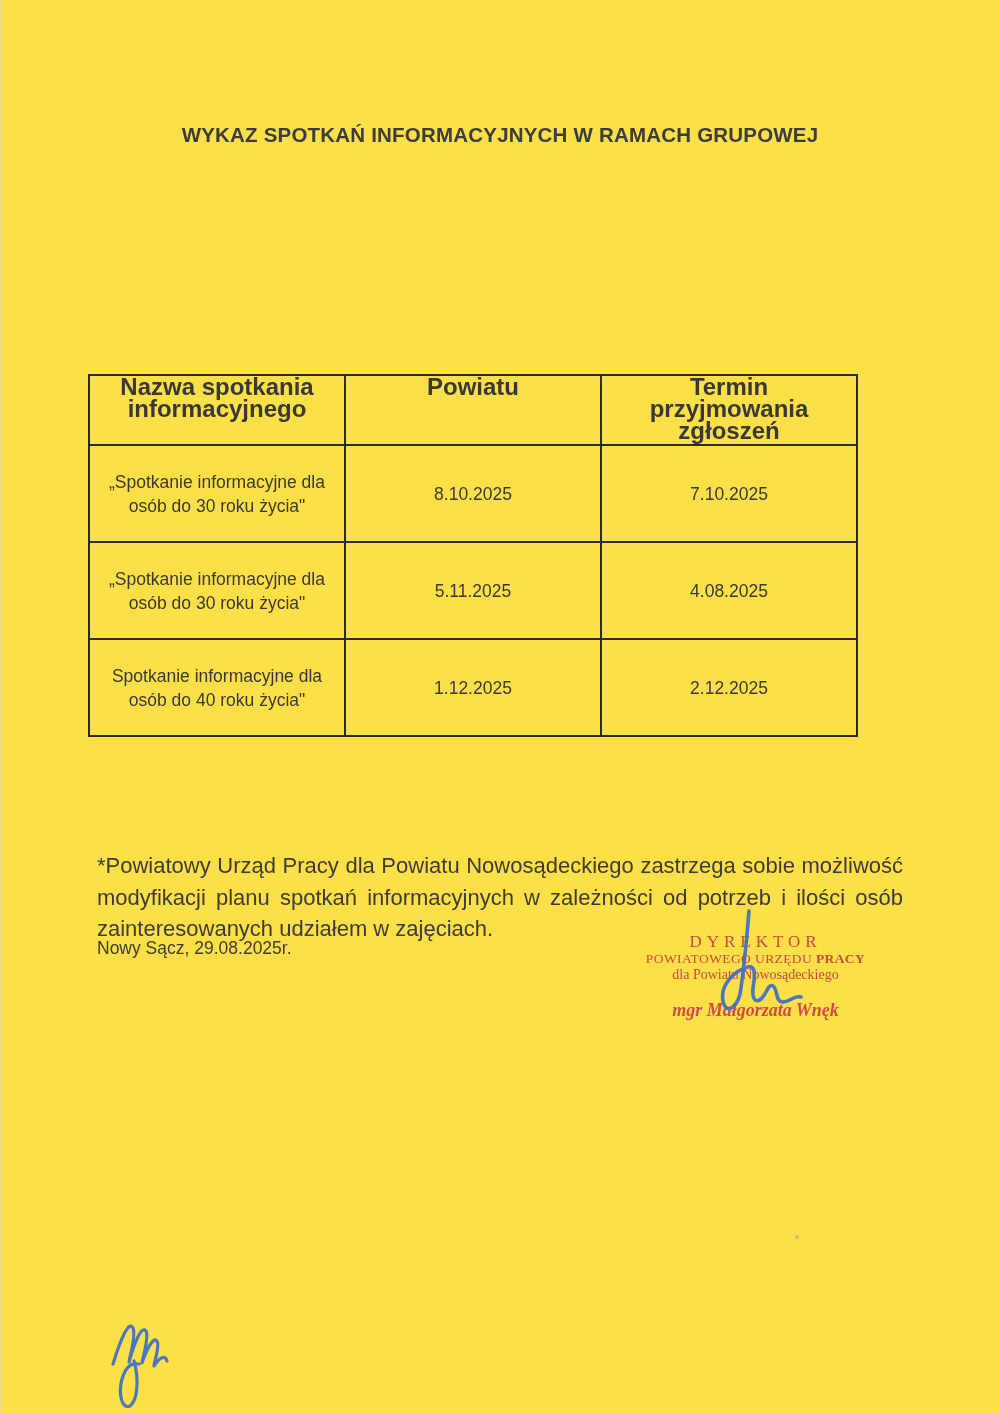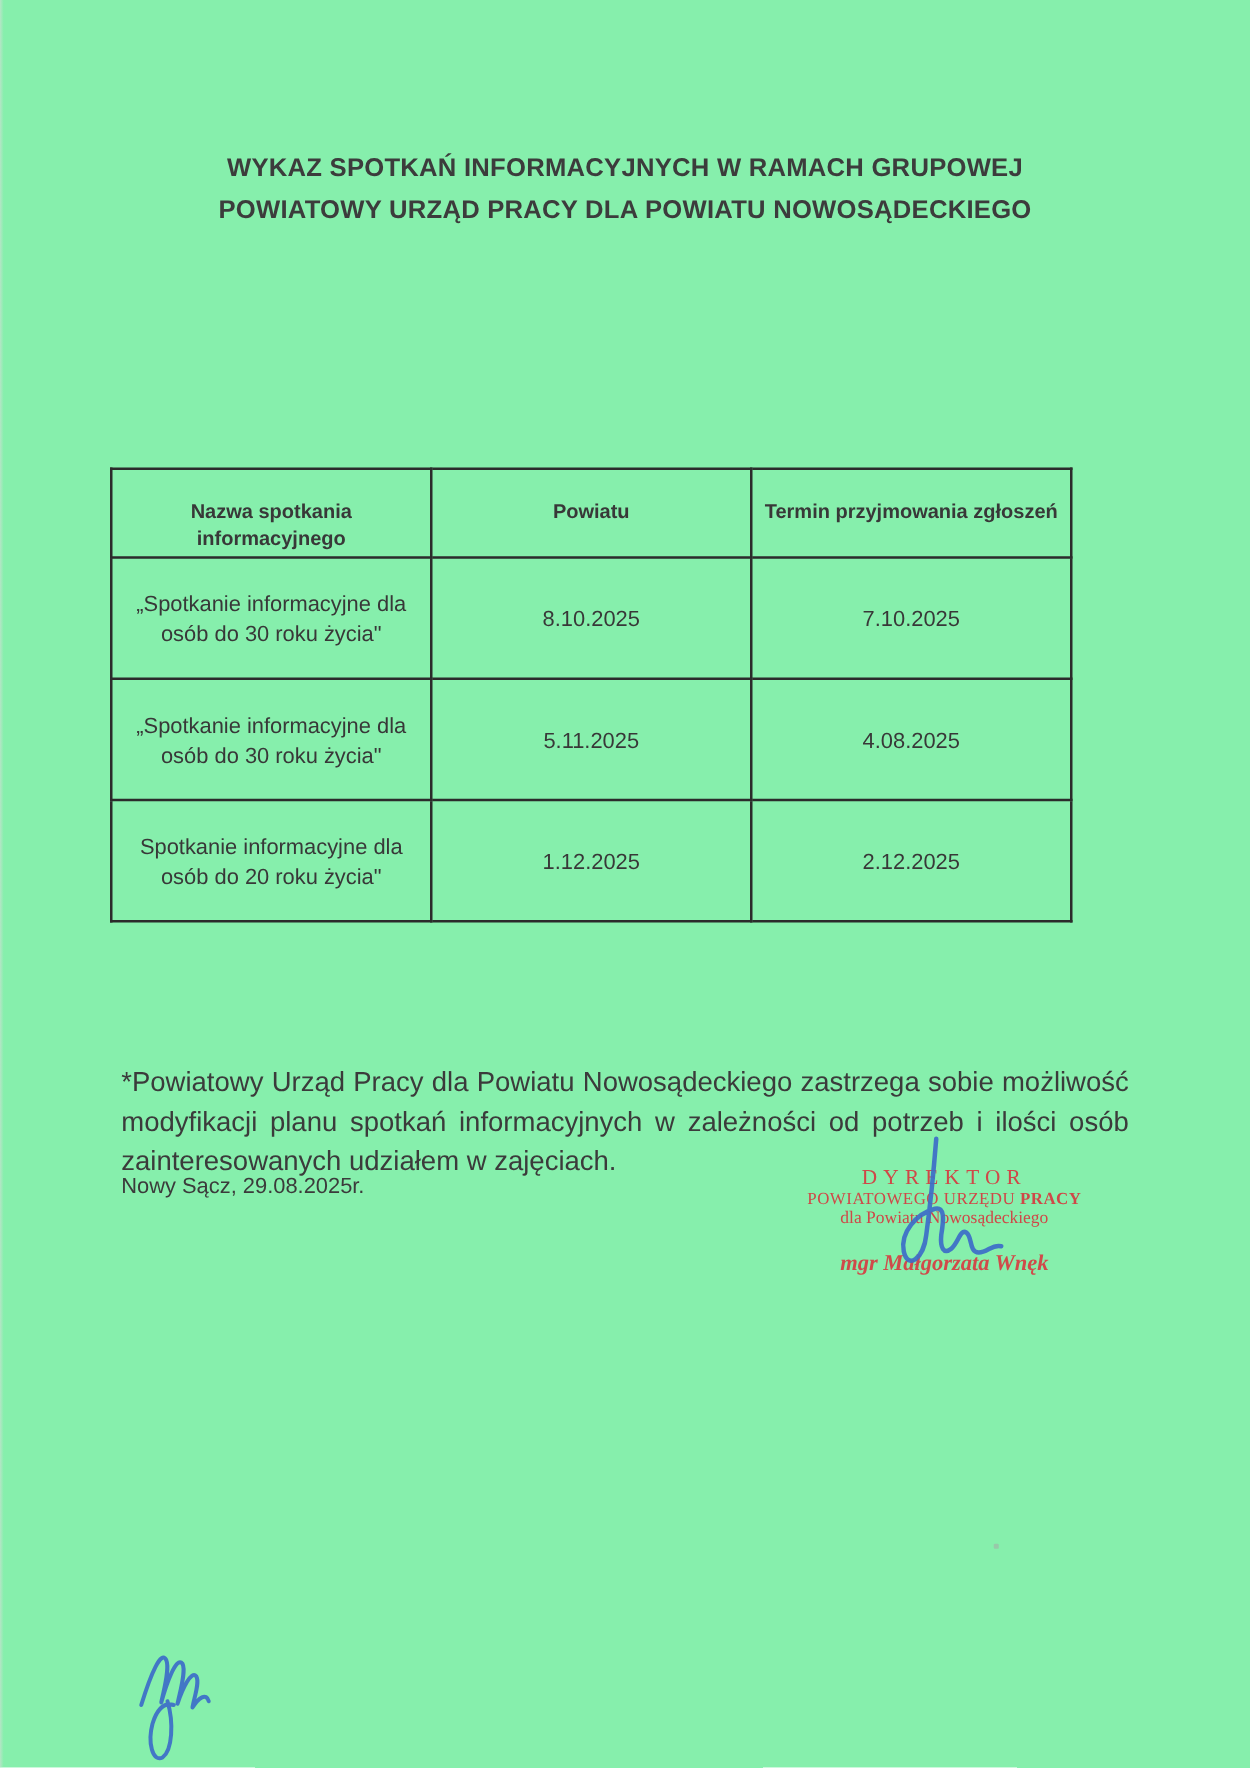--- a/index.html
+++ b/index.html
@@ -1,20 +1,20 @@
 <!DOCTYPE html>
 <html><head>
 <meta charset="utf-8">
 <style>
   html, body { margin: 0; padding: 0; background: #ffffff; }
   .page {
     position: relative;
     width: 1000px;
     height: 1414px;
-    background: #86efac;
+    background: #fde047;
     font-family: "Liberation Sans", sans-serif;
     color: #3a3a3a;
     overflow: hidden;
   }
   .scan-edge {
     position: absolute;
     left: 0; top: 0;
     width: 3px; height: 100%;
     background: linear-gradient(to right, #dcdcdc, rgba(255,255,255,0));
     opacity: .55;
@@ -41,24 +41,24 @@
     width: 768px;
     border-collapse: collapse;
     table-layout: fixed;
   }
   .meetings-table th, .meetings-table td {
     border: 2px solid #2b2b2b;
     padding: 2px 6px;
     color: #383838;
   }
   .meetings-table th {
-    font-size: 16px;
+    font-size: 24px;
     font-weight: bold;
     vertical-align: top;
-    padding-top: 23px;
+    padding-top: 0;
     line-height: 22px;
     height: 42px;
   }
   .meetings-table td {
     font-size: 17.5px;
     font-weight: normal;
     text-align: center;
     vertical-align: middle;
     line-height: 24px;
     height: 91px;
@@ -126,21 +126,20 @@
   }
 </style>
 </head>
 <body>
 
 <div class="page">
   <div class="scan-edge"></div>
 
   <div class="title-block">
     <div class="title-line">WYKAZ SPOTKAŃ INFORMACYJNYCH W RAMACH GRUPOWEJ</div>
-    <div class="title-line">POWIATOWY URZĄD PRACY DLA POWIATU NOWOSĄDECKIEGO</div>
   </div>
 
   <table class="meetings-table">
     <colgroup>
       <col class="col-name">
         <col class="col-date">
         <col class="col-dead">
     </colgroup>
     <thead>
       <tr>
@@ -154,21 +153,21 @@
         <td>„Spotkanie informacyjne dla osób do 30 roku życia"</td>
         <td>8.10.2025</td>
         <td>7.10.2025</td>
       </tr>
       <tr>
         <td>„Spotkanie informacyjne dla osób do 30 roku życia"</td>
         <td>5.11.2025</td>
         <td>4.08.2025</td>
       </tr>
       <tr>
-        <td>Spotkanie informacyjne dla osób do 20 roku życia"</td>
+        <td>Spotkanie informacyjne dla osób do 40 roku życia"</td>
         <td>1.12.2025</td>
         <td>2.12.2025</td>
       </tr>
     </tbody>
   </table>
 
   <p class="footnote">*Powiatowy Urząd Pracy dla Powiatu Nowosądeckiego zastrzega sobie możliwość modyfikacji planu spotkań informacyjnych w zależności od potrzeb i ilości osób zainteresowanych udziałem w zajęciach.</p>
 
   <div class="dateline">Nowy Sącz, 29.08.2025r.</div>
 

